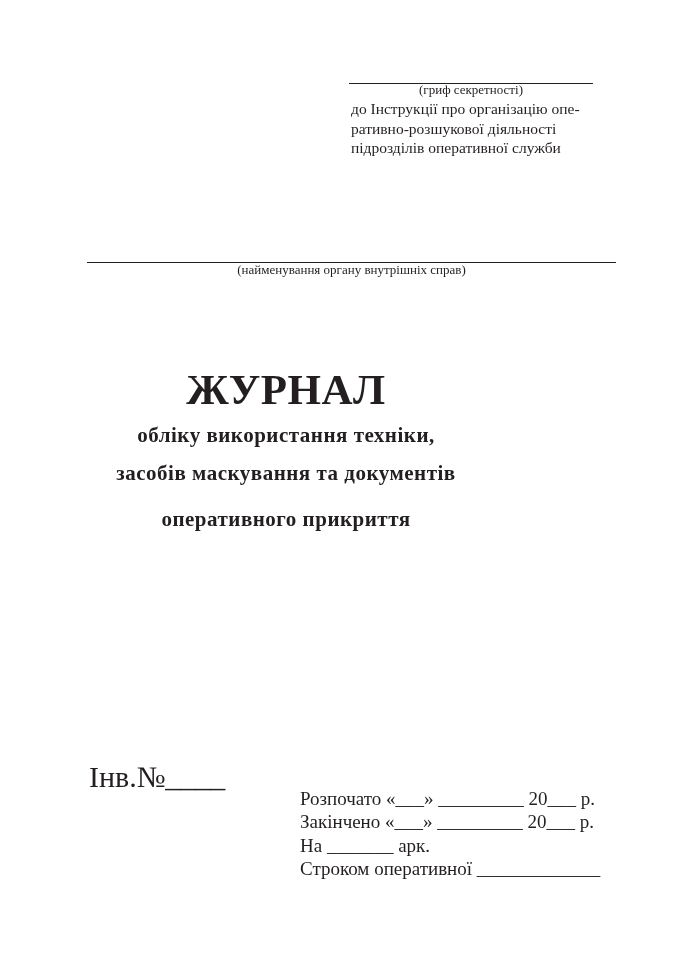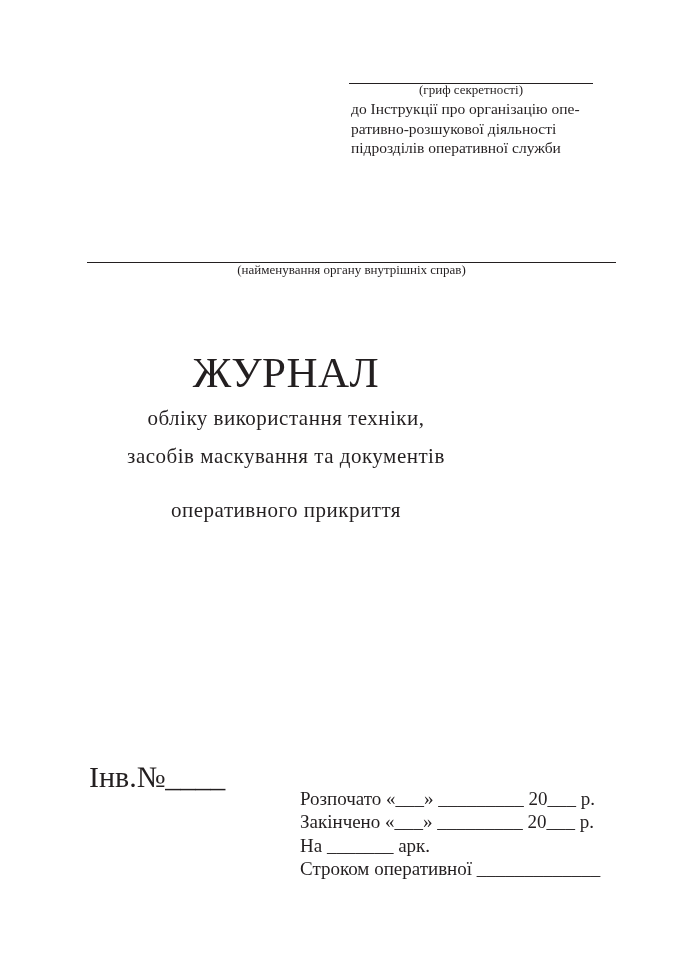--- a/index.html
+++ b/index.html
@@ -42,35 +42,35 @@
     }
     .authority-caption {
       left: 87px; top: 264px; width: 529px;
       text-align: center;
       font-size: 13px;
       line-height: 12px;
     }
 
     
     .title-block {
-      left: 0; top: 347px; width: 572px;
+      left: 0; top: 364px; width: 572px;
       text-align: center;
-      font-weight: normal;
+      font-weight: bold;
     }
     .title-main {
       font-size: 43px;
       line-height: 52px;
       letter-spacing: 0.5px;
     }
     .title-sub {
       font-size: 21px;
       line-height: 38px;
       letter-spacing: 0.5px;
     }
-    .title-sub.last { margin-top: 16px; }
+    .title-sub.last { margin-top: 8px; }
 
     
     .inv {
       left: 89px; top: 757px;
       font-size: 30px;
       line-height: 40px;
       white-space: nowrap;
     }
 
     

